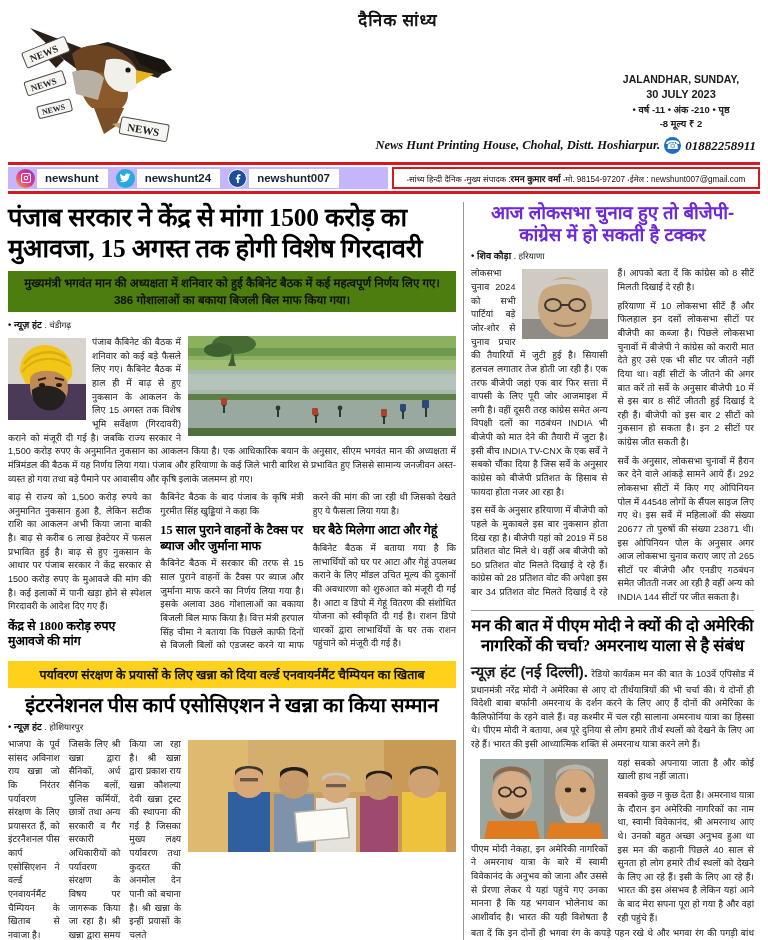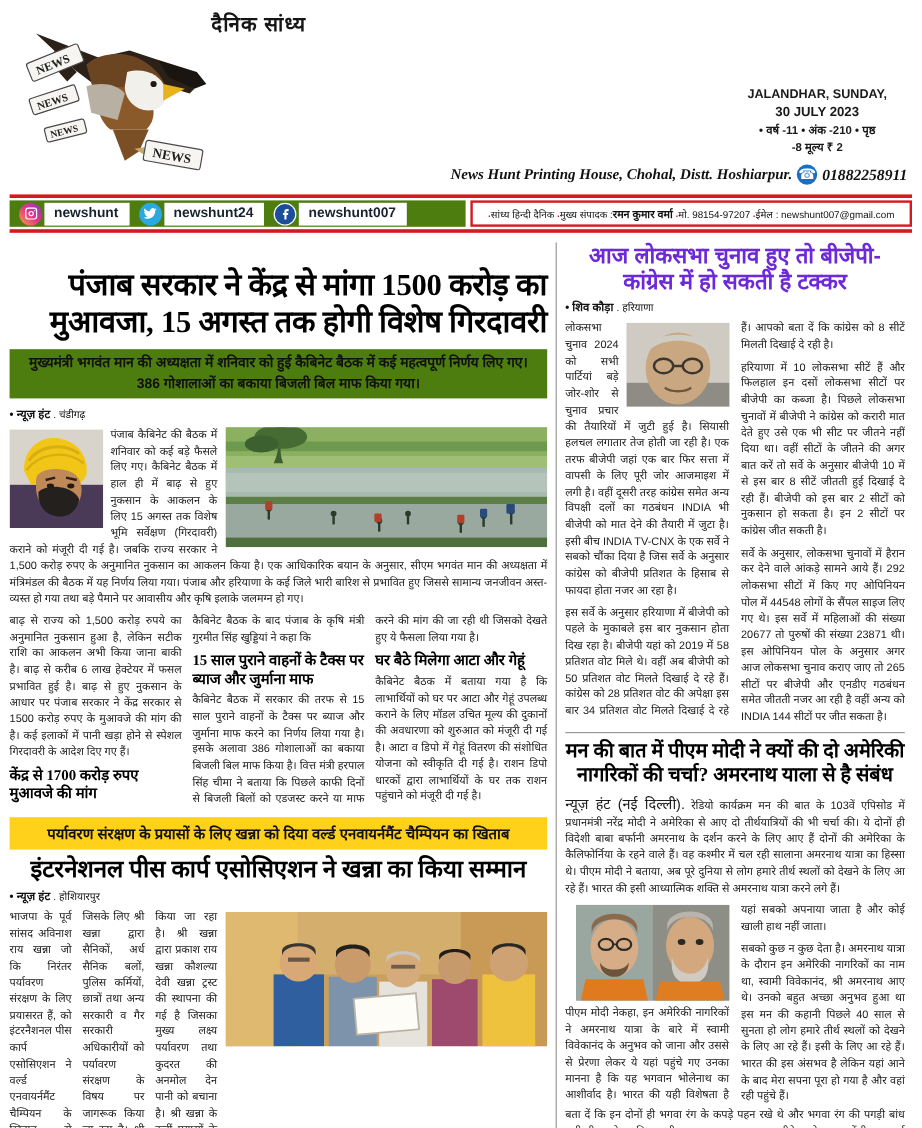--- a/index.html
+++ b/index.html
@@ -9,21 +9,21 @@
     color:#111;
     overflow:hidden;
     position:relative;
   }
   .page { width:768px; height:940px; position:relative; background:#fff; padding:0 8px; }
 
   
   .masthead { position:relative; height:160px; }
   .eagle-wrap { position:absolute; left:4px; top:14px; width:180px; height:140px; }
   .eagle-svg { width:100%; height:100%; }
-  .mast-center { position:absolute; left:168px; top:8px; width:420px; }
+  .mast-center { position:absolute; left:180px; top:8px; width:420px; text-align:center; }
   .mast-kicker {
     font-family:"Liberation Serif", serif;
     font-weight:bold; font-size:17px; letter-spacing:1px;
     color:#151515; margin-bottom:-6px;
   }
   .mast-title {
     font-family:"Liberation Serif", serif;
     font-weight:bold;
     font-size:96px;
     line-height:1.05;
@@ -59,21 +59,21 @@
   .phone-no {
     font-family:"Liberation Serif", serif;
     font-style:italic; font-weight:bold; font-size:13px; color:#111;
   }
 
   
   .social-strip { position:relative; height:34px; margin-top:2px; }
   .social-strip .rule-top { height:3px; background:#d61921; width:100%; }
   .social-bar { display:flex; height:22px; margin-top:2px; }
   .social-left {
-    flex:0 0 380px; background:#4d7c0f; display:flex; align-items:center;
+    flex:0 0 380px; background:#c4b5fd; display:flex; align-items:center;
     padding-left:8px; gap:2px; position:relative;
   }
   .sico { width:19px; height:19px; border-radius:50%; flex:0 0 19px;
           display:flex; align-items:center; justify-content:center; }
   .sico svg { width:12px; height:12px; fill:#fff; }
   .sico.ig { background:linear-gradient(45deg,#f9a03c,#e0368b,#8a3ab9); }
   .sico.tw { background:#29a9e0; }
   .sico.fb { background:#1b4f9c; border:1.5px solid #fff; }
   .shandle {
     background:#fff; color:#16232e; font-weight:bold; font-size:11.5px;
@@ -91,21 +91,21 @@
   .social-strip .rule-bot { height:3px; background:#d61921; width:100%; margin-top:2px; }
 
   
   .content { display:flex; margin-top:6px; height:762px; }
   .col-left  { width:455px; padding-right:7px; }
   .col-right { width:291px; padding-left:7px; border-left:1px solid #999; }
 
   .hl-main {
     font-family:"Liberation Serif", serif;
     font-weight:bold; font-size:25.5px; line-height:1.22;
-    text-align:right; color:#000; letter-spacing:-0.2px;margin-top:20px;
+    text-align:left; color:#000; letter-spacing:-0.2px;
   }
   .hl-right {
     font-family:Liberation Sans, sans-serif;
     font-weight:bold; font-size:18.5px; line-height:1.2;
     text-align:center; color:#6d28d9;
   }
   .hl-sec {
     font-family:"Liberation Serif", serif;
     font-weight:bold; font-size:20px; line-height:1.2;
     text-align:center; color:#000; margin:5px 0 3px;
@@ -121,21 +121,21 @@
     color:#111;
   }
   .yellow-bar {
     background:#ffd11a; text-align:center; font-weight:bold;
     font-size:12.4px; padding:5px 6px; margin:7px 0 4px; color:#111;
   }
   .byline {
     font-size:9.5px; font-weight:bold; margin:3px 0 5px; color:#111;
   }
   .byline .city { font-weight:normal; font-size:8.6px; }
-  .byline-inline { font-size:12px; font-weight:normal; }
+  .byline-inline { font-size:15px; font-weight:bold; }
 
   .cols2 { column-count:2; column-gap:10px; column-rule:none; }
   .cols3 { column-count:3; column-gap:9px; }
   p.body {
     font-size:9.1px; line-height:1.5; text-align:justify;
     color:#1a1a1a; margin-bottom:5px; text-justify:inter-word;
   }
   .subhead {
     font-family:"Liberation Serif", serif;
     font-weight:bold; font-size:12.4px; line-height:1.25;
@@ -321,21 +321,21 @@
             <ellipse cx="34" cy="47" rx="3" ry="2" fill="#221a14"></ellipse>
             <ellipse cx="51" cy="47" rx="3" ry="2" fill="#221a14"></ellipse>
             <path d="M30 42 L38 40 M47 40 L56 42" stroke="#2a211a" stroke-width="2" fill="none"></path>
           </svg>
         </span>
         <span>पंजाब कैबिनेट की बैठक में शनिवार को कई बड़े फैसले लिए गए। कैबिनेट बैठक में हाल ही में बाढ़ से हुए नुकसान के आकलन के लिए 15 अगस्त तक विशेष भूमि सर्वेक्षण (गिरदावरी) कराने को मंजूरी दी गई है। जबकि राज्य सरकार ने 1,500 करोड़ रुपए के अनुमानित नुकसान का आकलन किया है। एक आधिकारिक बयान के अनुसार, सीएम भगवंत मान की अध्यक्षता में मंत्रिमंडल की बैठक में यह निर्णय लिया गया। पंजाब और हरियाणा के कई जिले भारी बारिश से प्रभावित हुए जिससे सामान्य जनजीवन अस्त-व्यस्त हो गया तथा बड़े पैमाने पर आवासीय और कृषि इलाके जलमग्न हो गए।</span>
       </p>
 
       <div class="cols3">
         <p class="body">बाढ़ से राज्य को 1,500 करोड़ रुपये का अनुमानित नुकसान हुआ है, लेकिन सटीक राशि का आकलन अभी किया जाना बाकी है। बाढ़ से करीब 6 लाख हेक्टेयर में फसल प्रभावित हुई है। बाढ़ से हुए नुकसान के आधार पर पंजाब सरकार ने केंद्र सरकार से 1500 करोड़ रुपए के मुआवजे की मांग की है। कई इलाकों में पानी खड़ा होने से स्पेशल गिरदावरी के आदेश दिए गए हैं।</p>
-        <h3 class="subhead">केंद्र से 1700 करोड़ रुपए मुआवजे की मांग</h3>
+        <h3 class="subhead">केंद्र से 1800 करोड़ रुपए मुआवजे की मांग</h3>
         <p class="body">कैबिनेट बैठक के बाद पंजाब के कृषि मंत्री गुरमीत सिंह खुड्डियां ने कहा कि</p>
         <h3 class="subhead">15 साल पुराने वाहनों के टैक्स पर ब्याज और जुर्माना माफ</h3>
         <p class="body">कैबिनेट बैठक में सरकार की तरफ से 15 साल पुराने वाहनों के टैक्स पर ब्याज और जुर्माना माफ करने का निर्णय लिया गया है। इसके अलावा 386 गोशालाओं का बकाया बिजली बिल माफ किया है। वित्त मंत्री हरपाल सिंह चीमा ने बताया कि पिछले काफी दिनों से बिजली बिलों को एडजस्ट करने या माफ करने की मांग की जा रही थी जिसको देखते हुए ये फैसला लिया गया है।</p>
         <h3 class="subhead">घर बैठे मिलेगा आटा और गेहूं</h3>
         <p class="body">कैबिनेट बैठक में बताया गया है कि लाभार्थियों को घर पर आटा और गेहूं उपलब्ध कराने के लिए मॉडल उचित मूल्य की दुकानों की अवधारणा को शुरुआत को मंजूरी दी गई है। आटा व डिपो में गेहूं वितरण की संशोधित योजना को स्वीकृति दी गई है। राशन डिपो धारकों द्वारा लाभार्थियों के घर तक राशन पहुंचाने को मंजूरी दी गई है।</p>
       </div>
 
       <div class="yellow-bar">पर्यावरण संरक्षण के प्रयासों के लिए खन्ना को दिया वर्ल्ड एनवायर्नमैंट चैम्पियन का खिताब</div>
 
       <h2 class="hl-sec">इंटरनेशनल पीस कार्प एसोसिएशन ने खन्ना का किया सम्मान</h2>

